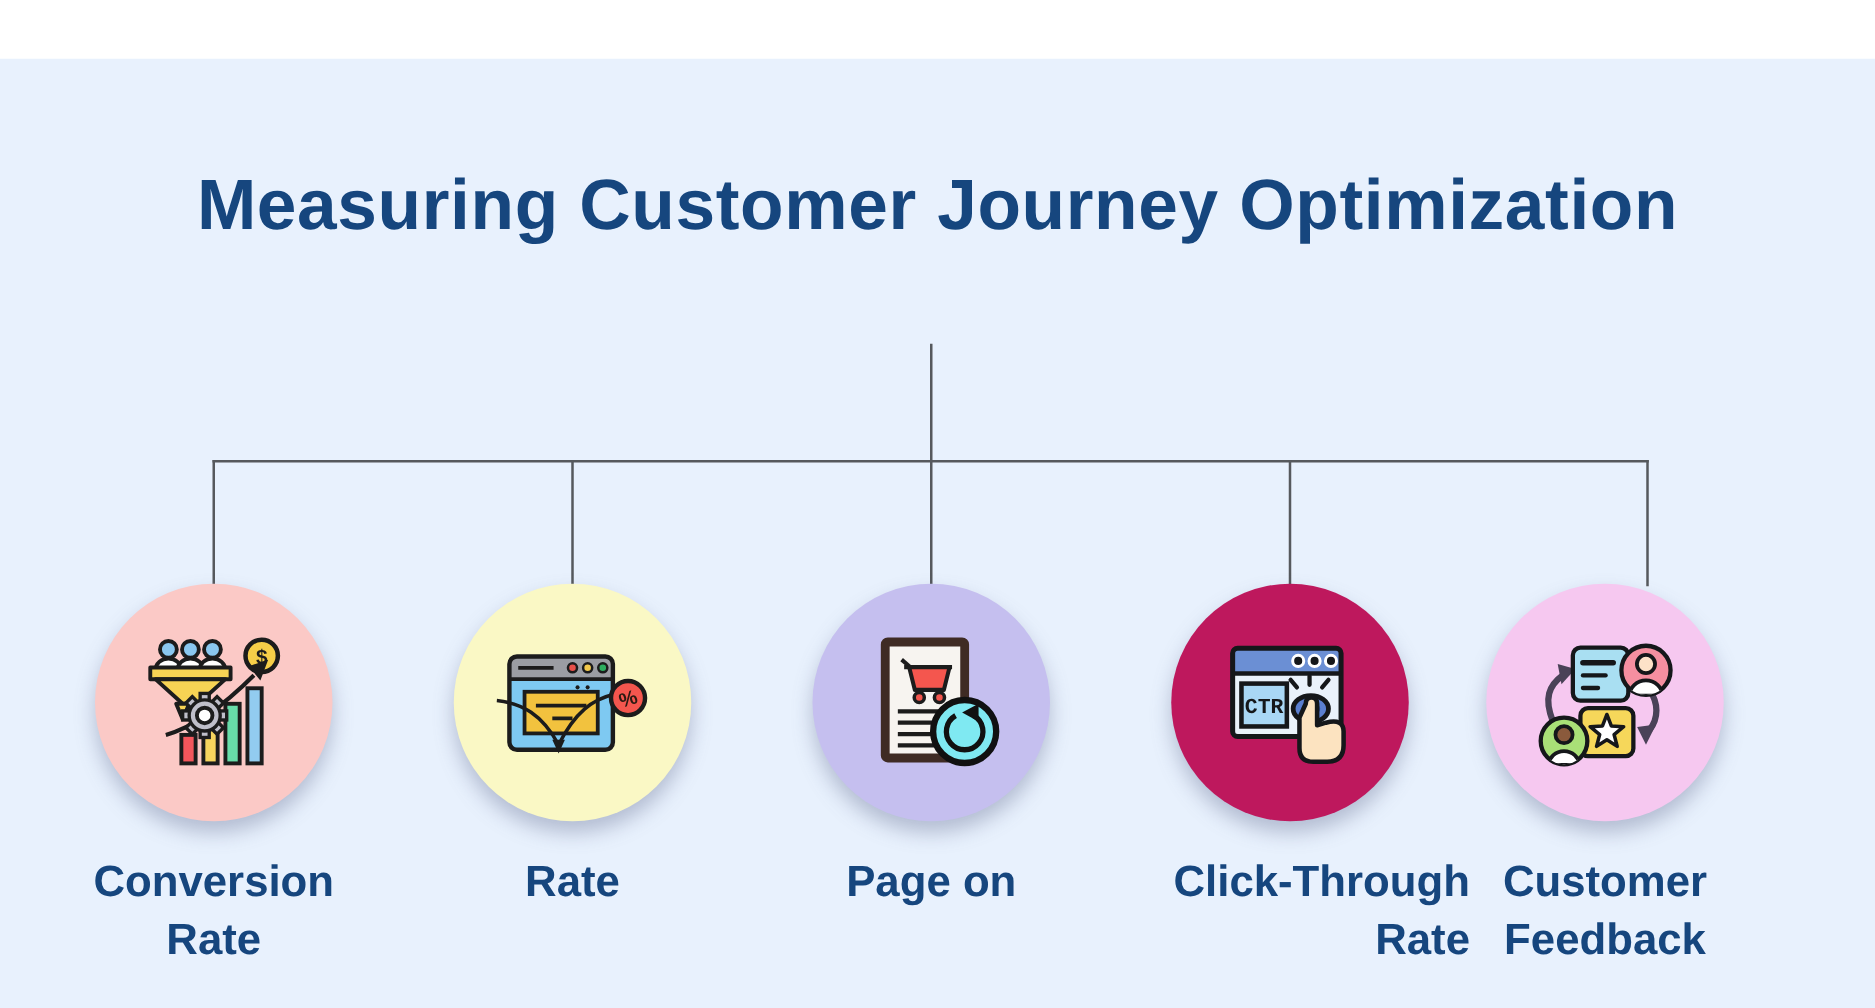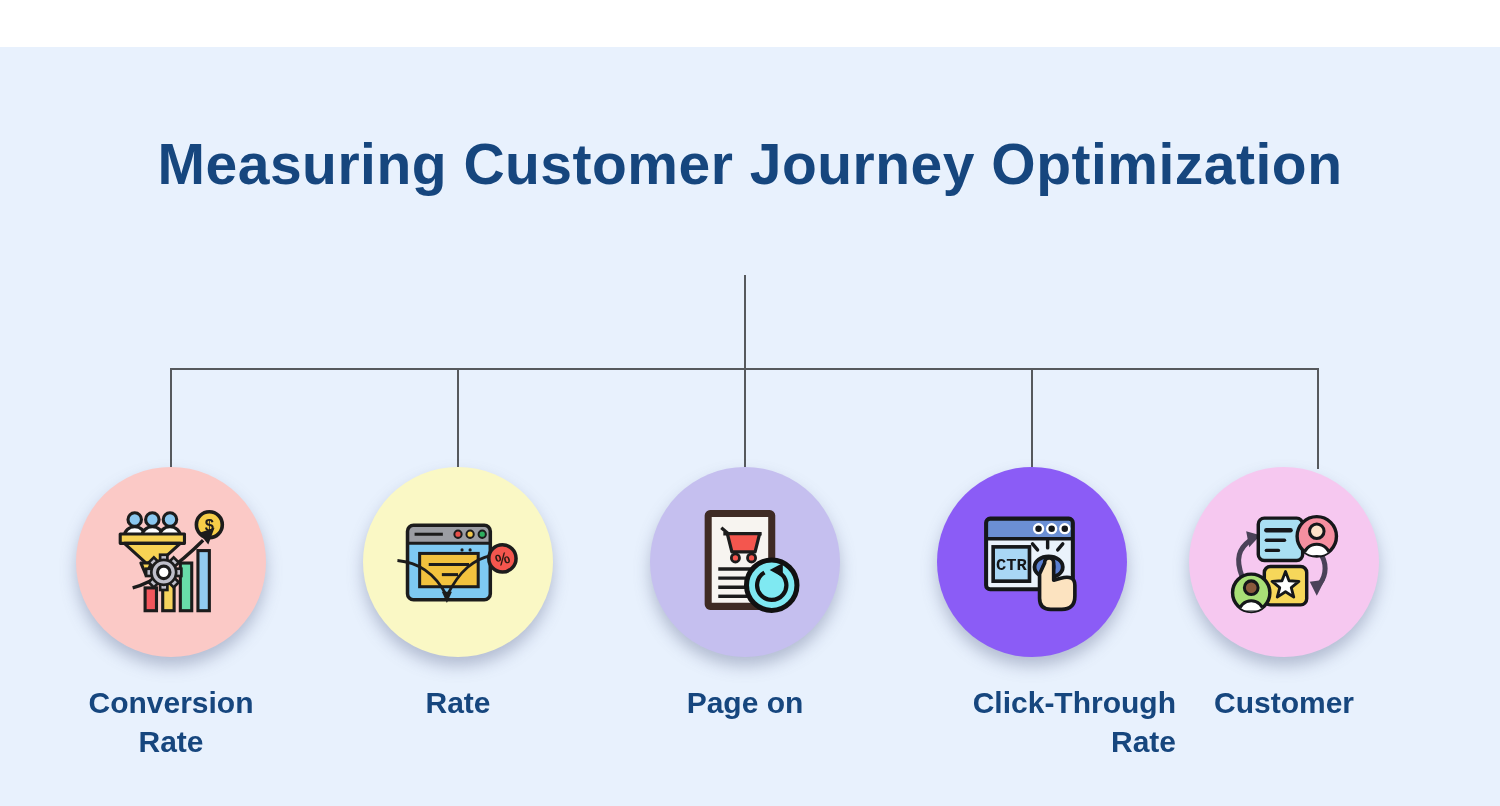--- a/index.html
+++ b/index.html
@@ -13,21 +13,21 @@
     font-size:57px;font-weight:800;letter-spacing:.5px;
   }
   .line{position:absolute;}
   .col{position:absolute;top:420px;width:288px;}
   .bubble{
     width:190px;height:190px;border-radius:50%;margin:0 auto;
     display:flex;align-items:center;justify-content:center;
     box-shadow:0 9px 16px rgba(105,115,150,.42);
   }
   .label{
-    margin-top:26px;text-align:center;font-size:30px;font-weight:600;
+    margin-top:26px;text-align:center;font-size:35px;font-weight:600;
     line-height:1.3;
   }
   svg{display:block;}
 </style>
 </head>
 <body>
 
 <div class="stage" style="background-color: rgb(232, 241, 253);">
 
   <div class="title" style="color: rgb(22, 70, 126);">Measuring Customer Journey Optimization</div>
@@ -147,21 +147,21 @@
         <path d="M 76.8,65.4 A 14.5,14.5 0 1 0 91.2,65.4" fill="none" stroke="#111111" stroke-width="4.2"></path>
         <polygon points="82,63 95,56 95,70" fill="#111111"></polygon>
       </svg>
     </div>
     <div class="label" style="color: rgb(22, 70, 126);">
       <div>Page on</div>
     </div>
   </div>
 
   <div class="col" style="left:888px;">
-    <div class="bubble" style="background-color: #8b5cf6;">
+    <div class="bubble" style="background-color: #be185d;">
       <svg width="116" height="112" viewBox="0 0 115 110">
         <rect x="12" y="12" width="86" height="70" rx="4" fill="#EAF2FB"></rect>
         <path d="M12,32 L12,16 a4,4 0 0 1 4,-4 L94,12 a4,4 0 0 1 4,4 L98,32 Z" fill="#6B8FD4"></path>
         <rect x="12" y="12" width="86" height="70" rx="4" fill="none" stroke="#15171A" stroke-width="4"></rect>
         <line x1="12" y1="32" x2="98" y2="32" stroke="#15171A" stroke-width="3.5"></line>
         <g fill="#15171A" stroke="#ffffff" stroke-width="2.4">
           <circle cx="64" cy="22" r="4.4"></circle>
           <circle cx="77" cy="22" r="4.4"></circle>
           <circle cx="90" cy="22" r="4.4"></circle>
         </g>
@@ -223,16 +223,17 @@
 
         <circle cx="25" cy="88" r="18.5" fill="#A9E077" stroke="#15171A" stroke-width="3.4"></circle>
         <g clip-path="url(#clip-green)">
           <path d="M 13,107 a 12,11 0 0 1 24,0 z" fill="#ffffff" stroke="#15171A" stroke-width="3"></path>
         </g>
         <circle cx="25" cy="83" r="6.8" fill="#8A5A3C" stroke="#15171A" stroke-width="3"></circle>
       </svg>
     </div>
     <div class="label" style="color: rgb(22, 70, 126);">
       <div>Customer</div>
+      <div>Feedback</div>
     </div>
   </div>
 
 </div>
 
 </body></html>

